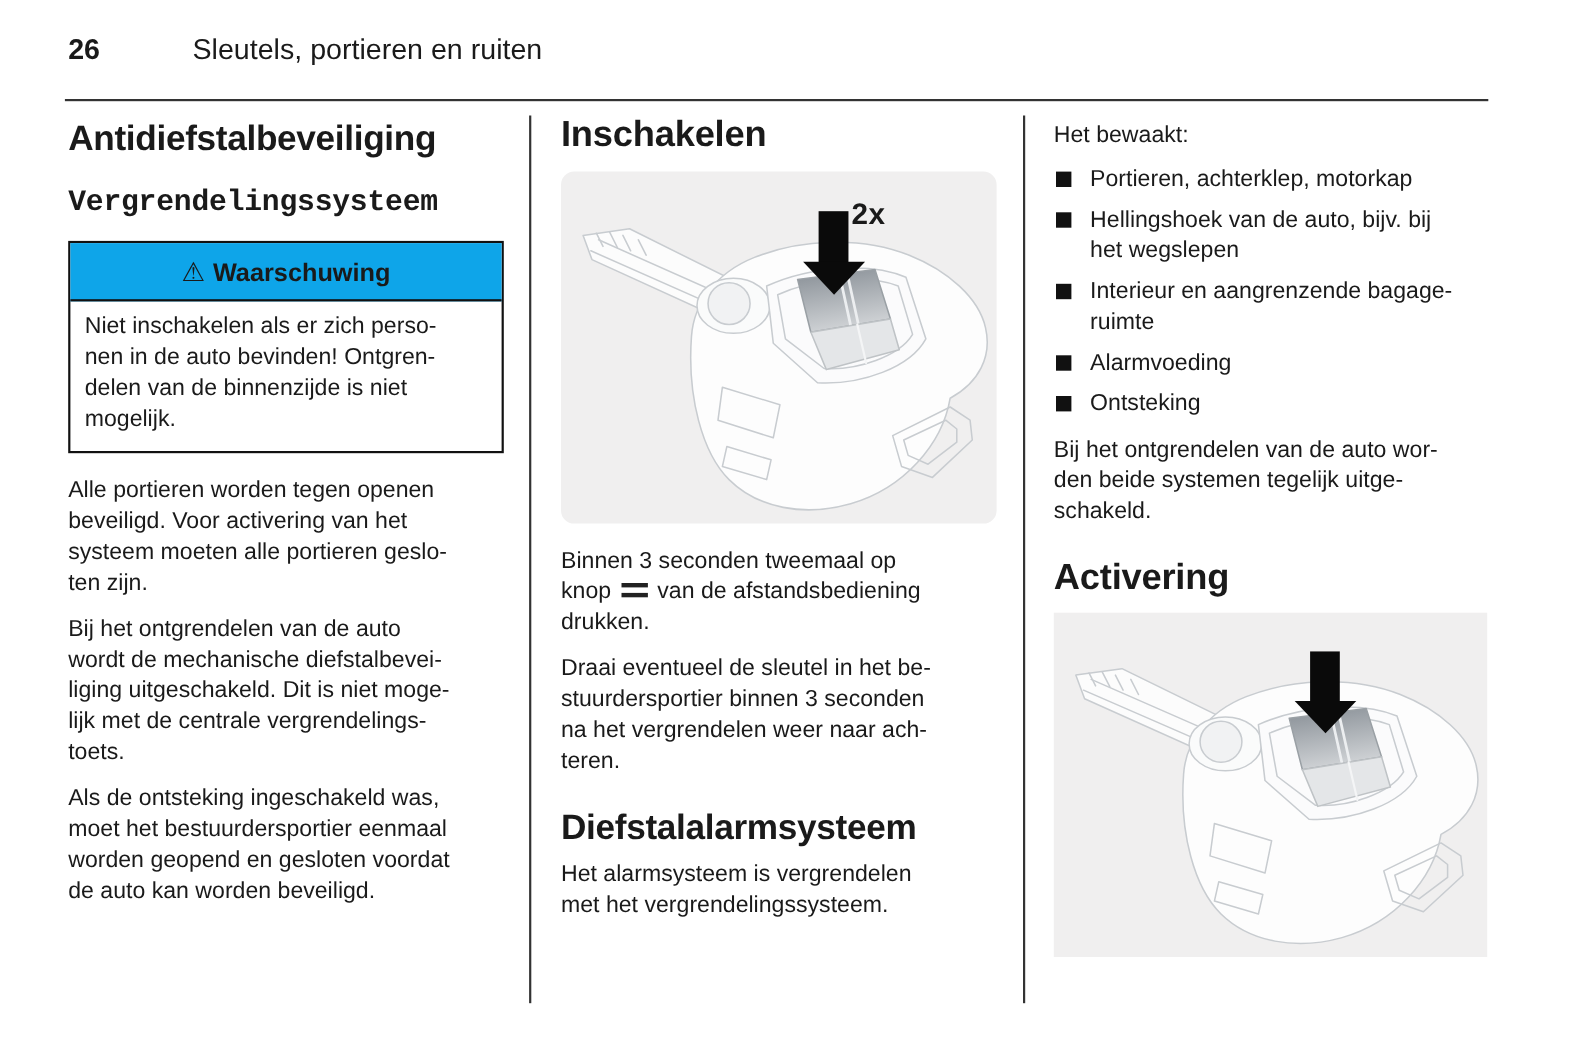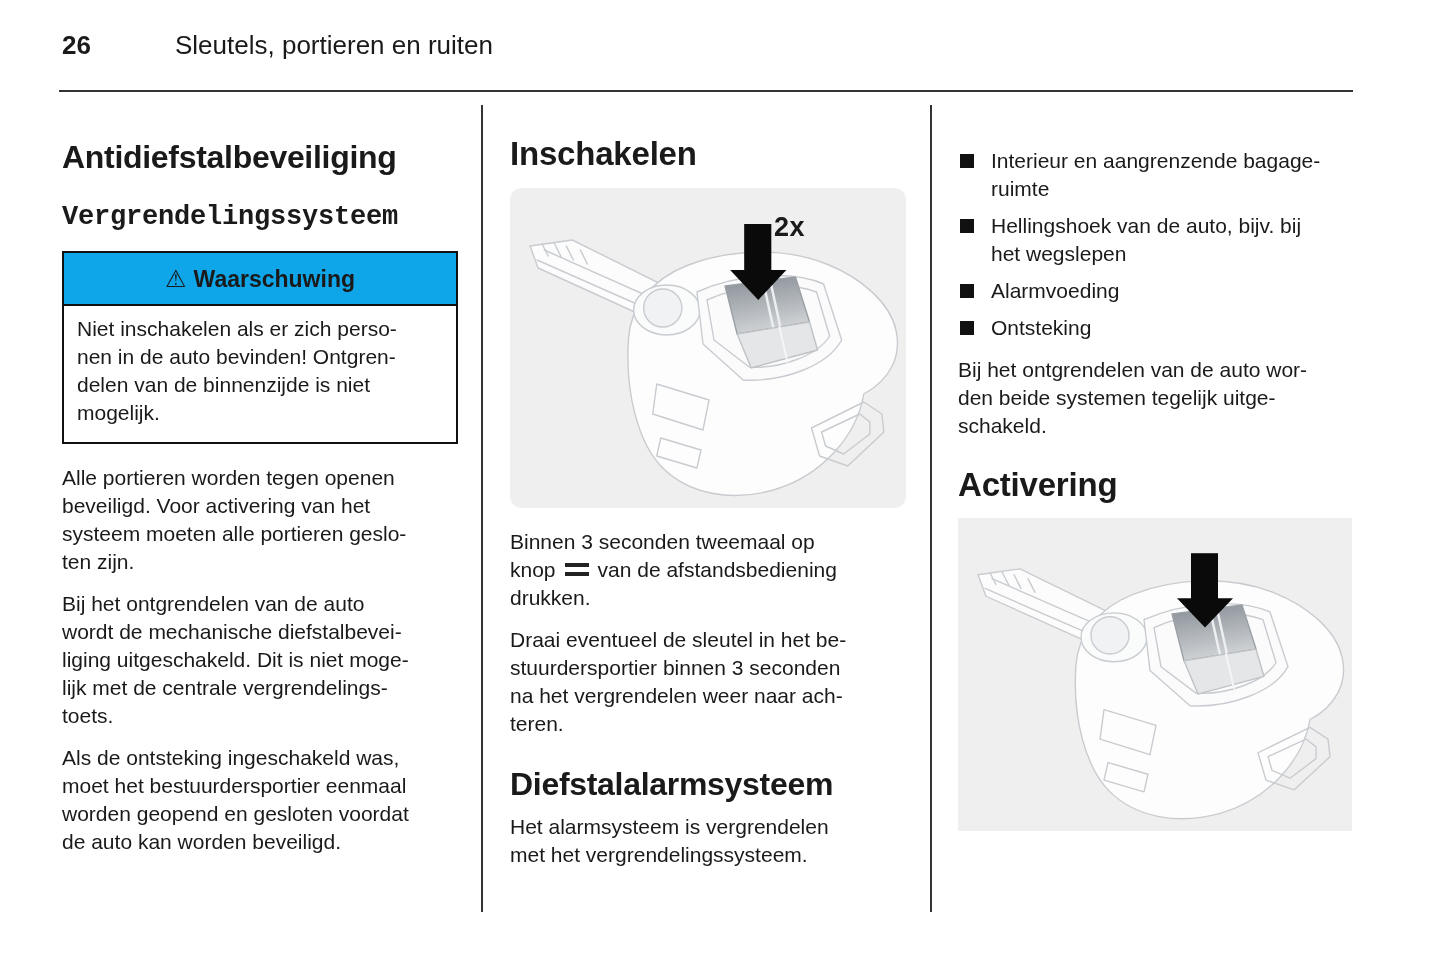--- a/index.html
+++ b/index.html
@@ -10,21 +10,21 @@
   }
   
   .page-num{position:absolute;left:62px;top:30px;font-size:26px;font-weight:bold;}
   .chapter{position:absolute;left:175px;top:30px;font-size:26px;font-weight:normal;}
   .top-rule{position:absolute;left:59px;top:90px;width:1294px;height:2px;background:#333;}
   
   .vdiv{position:absolute;top:105px;height:807px;width:2px;background:#333;}
   .vdiv.d1{left:481px;}
   .vdiv.d2{left:930px;}
   
-  .col{position:absolute;top:103px;margin-top:32px;}
+  .col{position:absolute;top:103px;}
   .col1{left:62px;width:396px;}
   .col2{left:510px;width:396px;}
   .col3{left:958px;width:428px;}
 
   .h1{font-size:32px;font-weight:bold;letter-spacing:-0.3px;line-height:1.15;margin:4px 0 0;}
   .h2{font-size:27px;font-weight:bold;letter-spacing:-0.2px;line-height:1.15;margin:26px 0 0;font-family:Liberation Mono, monospace;}
   .h3{font-size:33px;font-weight:bold;letter-spacing:-0.2px;line-height:1.15;margin:0;}
   .h3.spaced{margin-top:26px;}
   .body{font-size:21px;line-height:28px;margin:14px 0 0;white-space:pre-line;}
   .body.first{margin-top:20px;}
@@ -148,34 +148,39 @@
 stuurdersportier binnen 3 seconden
 na het vergrendelen weer naar ach-
 teren.</p>
 
   <h1 class="h1" style="margin-top:28px;">Diefstalalarmsysteem</h1>
   <p class="body" style="margin-top:10px;">Het alarmsysteem is vergrendelen
 met het vergrendelingssysteem.</p>
 </div>
 
 <div class="col col3">
+  <p class="body" style="margin-top:6px;">Het bewaakt:</p>
 
   <ul class="monitor">
 
+      <li>
+        <span class="bullet"></span>
+        <span class="li-text">Portieren, achterklep, motorkap</span>
+      </li>
+
+      <li>
+        <span class="bullet"></span>
+        <span class="li-text">Hellingshoek van de auto, bijv. bij
+het wegslepen</span>
+      </li>
 
       <li>
         <span class="bullet"></span>
         <span class="li-text">Interieur en aangrenzende bagage-
 ruimte</span>
-      </li>
-
-      <li>
-        <span class="bullet"></span>
-        <span class="li-text">Hellingshoek van de auto, bijv. bij
-het wegslepen</span>
       </li>
 
       <li>
         <span class="bullet"></span>
         <span class="li-text">Alarmvoeding</span>
       </li>
 
       <li>
         <span class="bullet"></span>
         <span class="li-text">Ontsteking</span>

